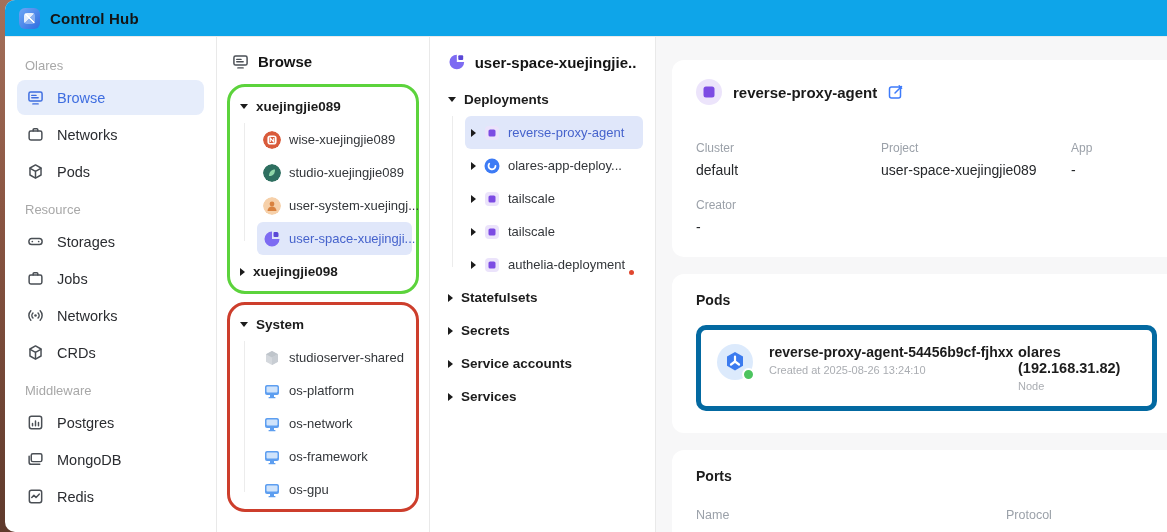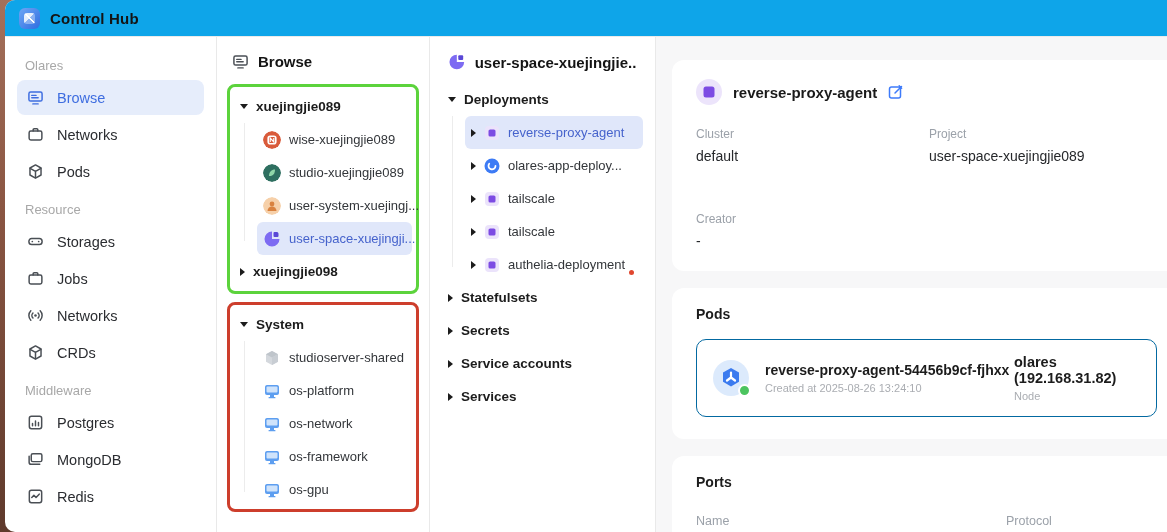--- a/index.html
+++ b/index.html
@@ -48,41 +48,41 @@
   .tree-parent { font-weight:700; color:#1c1c1c; font-size:13.5px; }
   .caret-down { width:0; height:0; border-left:4.5px solid transparent; border-right:4.5px solid transparent;
     border-top:5.5px solid #1c1c1c; flex:0 0 auto; }
   .caret-right { width:0; height:0; border-top:4.5px solid transparent; border-bottom:4.5px solid transparent;
     border-left:5.5px solid #1c1c1c; flex:0 0 auto; }
   .tree-children { position:relative; margin-left:9px; padding-left:14px; }
   .tree-children::before { content:""; position:absolute; left:1px; top:0; bottom:14px; border-left:1px solid #ececec; }
   .tree-row.selected { background:#e0e7fa; color:#4663cc; }
   .node-icon { width:18px; height:18px; flex:0 0 auto; border-radius:50%; position:relative; }
 
-  .hl-box { border-radius:8px; padding:3px 4px; margin:2px 1px 8px; }
+  .hl-box { border-radius:18px; padding:3px 4px; margin:2px 1px 8px; }
   .hl-green { border:3px solid #5cd33c; }
   .hl-red { border:3px solid #cd3e2c; }
 
   .red-dot { width:5px; height:5px; border-radius:50%; background:#e0472f; align-self:flex-end; margin:0 0 6px -4px; }
 
   
   .rightpanel { flex:1; background:#f7f7f8; padding:23px 0 0 16px; overflow:hidden;
     display:flex; flex-direction:column; gap:17px; }
   .card { background:#fff; border-radius:12px; margin-right:-14px; }
   .card-details { padding:19px 24px 22px; }
   .detail-title-row { display:flex; align-items:center; gap:11px; }
   .detail-title { font-size:15px; font-weight:700; color:#1a1a1a; }
-  .meta-grid { margin-top:22px; display:grid; grid-template-columns:185px 190px 1fr; row-gap:20px;gap:48px; }
+  .meta-grid { margin-top:36px; display:grid; grid-template-columns:185px 190px 1fr; row-gap:20px; }
   .meta-label { font-size:12px; color:#9ba1a9; }
   .meta-value { font-size:14px; color:#26282b; margin-top:7px; }
 
   .card-pods { padding:18px 24px 22px; }
   .card-section-title { font-size:14px; font-weight:700; color:#1c1c1c; }
-  .pod-row { margin-top:17px; border:1px solid #0369a1; border-radius:10px; padding:14px 16px;
-    display:flex; align-items:center; }
+  .pod-row { margin-top:17px; border:5px solid #0369a1; border-radius:10px; padding:14px 16px;
+    display:flex; }
   .pod-icon-wrap { width:36px; height:36px; border-radius:50%; background:#dceafc; position:relative;
     flex:0 0 auto; margin-right:16px; }
   .pod-status-dot { position:absolute; right:-2px; bottom:-1px; width:13px; height:13px; border-radius:50%;
     background:#4cc45f; border:2px solid #fff; }
   .pod-name-block { width:249px; }
   .pod-name { font-size:14px; font-weight:700; color:#1c1c1c; }
   .pod-sub { font-size:11px; color:#aaadb2; margin-top:4px; }
   .pod-node-block { flex:1; }
   .pod-node { font-size:14.5px; font-weight:700; color:#1c1c1c; }
 

